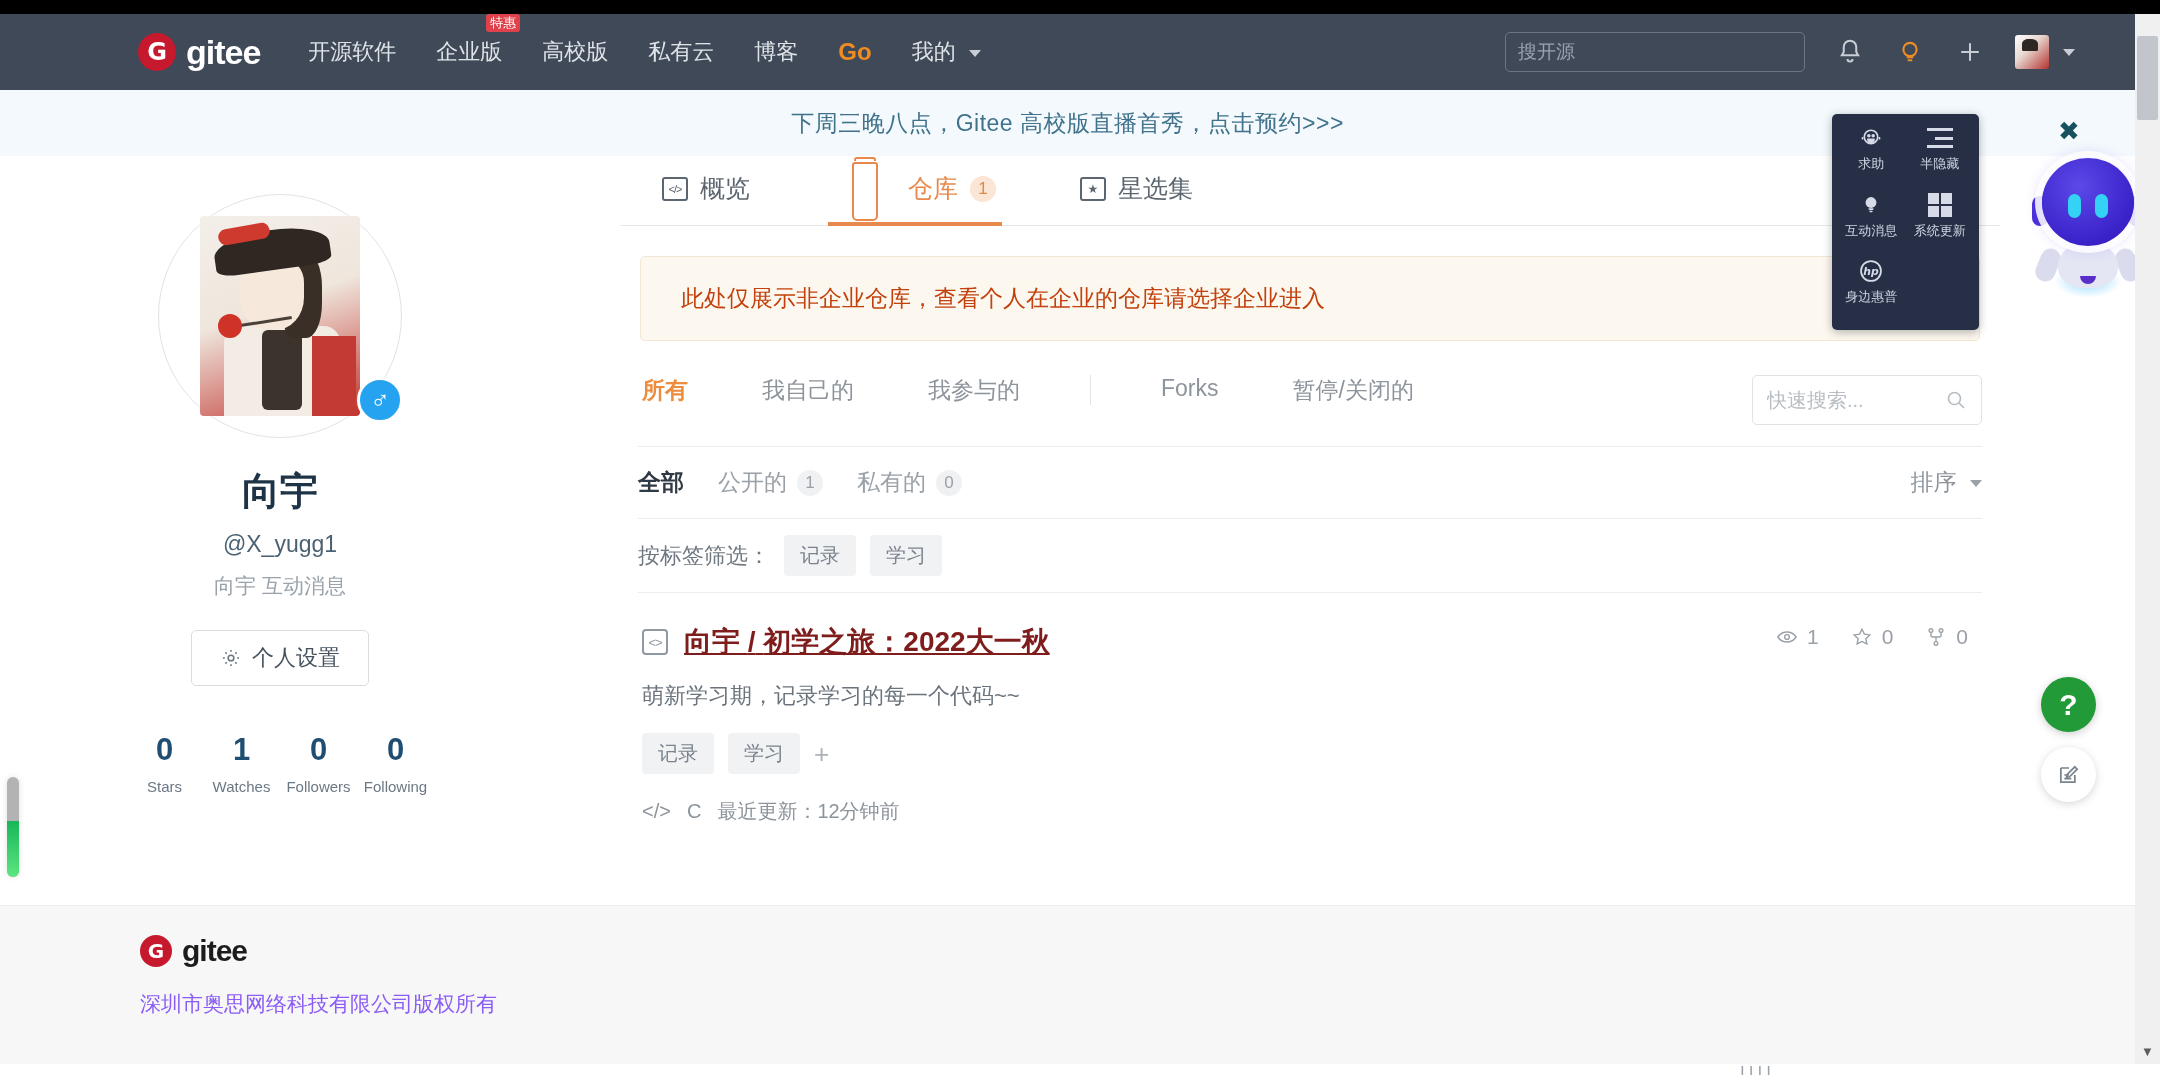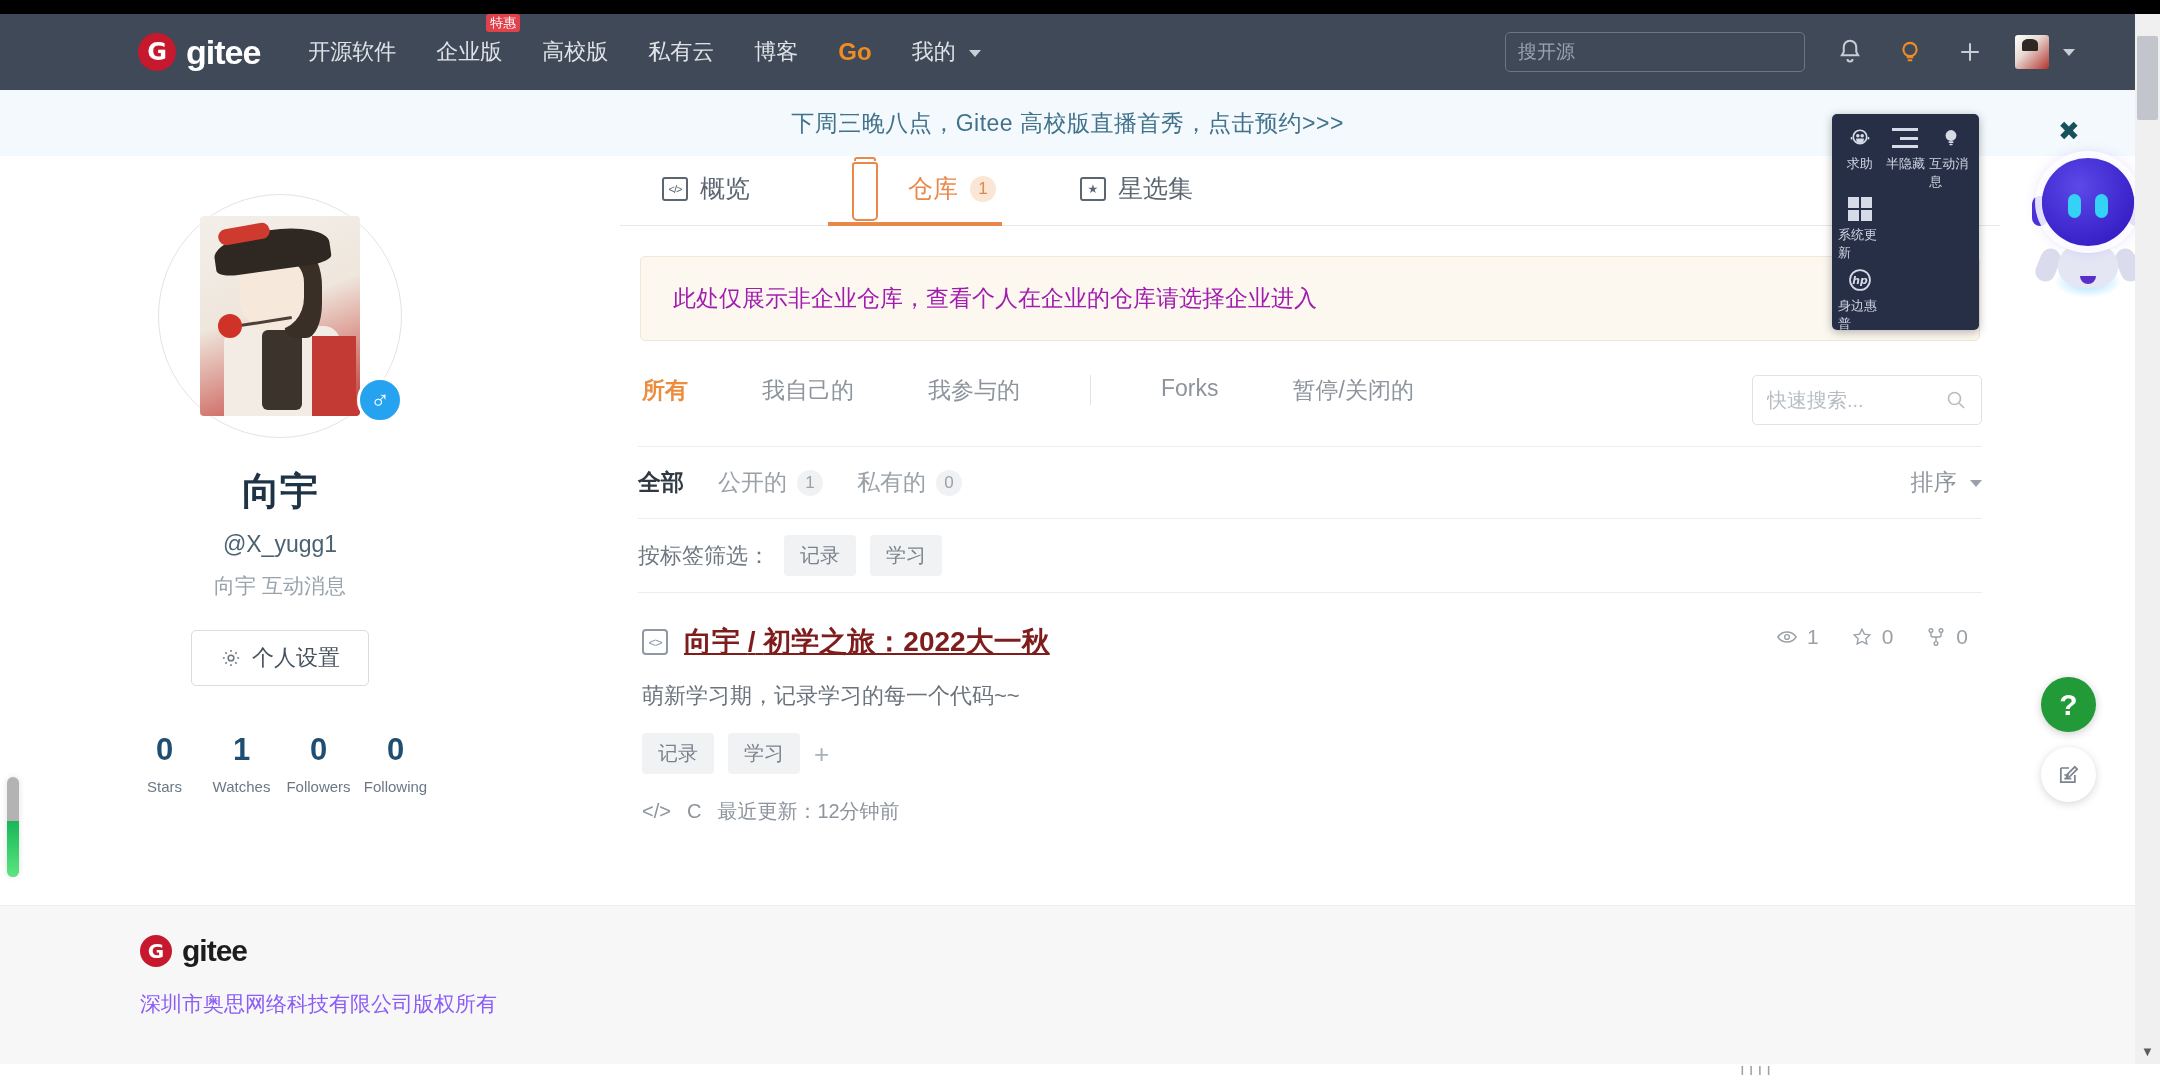--- a/index.html
+++ b/index.html
@@ -136,21 +136,21 @@
   .tabicon.repo .box { border-radius:3px 3px 5px 5px; top:5px; }
   .tabicon.repo .lid { position:absolute; left:2px; top:0; right:2px; height:4px;
     border:2px solid currentColor; border-bottom:none; border-radius:3px 3px 0 0; }
   .tabicon.star .box::after { content:"★"; position:absolute; left:50%; top:50%;
     transform:translate(-50%,-52%); font-size:12px; }
   .tabicon.code .box::after { content:"</>"; position:absolute; left:50%; top:54%;
     transform:translate(-50%,-50%); font-size:11px; letter-spacing:-1px; }
 
   .notice {
     margin:30px 20px 0 20px; background:#fcf8f0; border:1px solid #f2e7d2;
-    border-radius:5px; padding:26px 32px; color:#a21caf; font-size:23px;
+    border-radius:5px; padding:26px 40px; color:#c2410c; font-size:23px;
   }
 
   .filterbar {
     display:flex; align-items:flex-start; margin:34px 18px 0 18px;
     border-bottom:1px solid #ededed; padding-bottom:0; height:72px;
   }
   .fil {
     font-size:23px; color:#8d949c; margin-right:66px; cursor:pointer; padding:0 4px;
   }
   .fil.active { color:#ec8c3c; font-weight:bold; }
@@ -204,21 +204,21 @@
   .footer-mark { width:32px; height:32px; border-radius:50%; background:#c7192e;
     display:flex; align-items:center; justify-content:center; color:#fff;
     font-weight:bold; font-size:20px; font-family:"DejaVu Sans", sans-serif; }
   .footer-text { font-size:30px; font-weight:bold; color:#1c1c1c; margin-left:10px; letter-spacing:-1px; }
   .footer-copy { margin:22px 0 0 140px; font-size:21px; color:#8b5cf6; }
 
   
   .hp-panel {
     position:absolute; left:1832px; top:114px; width:147px; height:216px;
     background:#272f47; border-radius:5px; padding:10px 6px;
-    display:grid; grid-template-columns:1fr 1fr 1fr; gap:4px 2px;
+    display:grid; grid-template-columns:1fr 1fr; gap:4px 2px;
     box-shadow:0 2px 10px rgba(0,0,0,.3);
   }
   .hp-item { display:flex; flex-direction:column; align-items:center; justify-content:flex-start;
     color:#cfd4e2; font-size:13px; cursor:pointer; gap:3px; }
   .hp-ico { width:30px; height:28px; display:flex; align-items:center; justify-content:center;
     color:#d7dbe8; font-size:22px; }
   .win-ico { width:24px; height:24px; display:grid; grid-template-columns:1fr 1fr;
     grid-template-rows:1fr 1fr; gap:2px; }
   .win-ico span { background:#d7dbe8; }
   .ham-ico { width:26px; height:20px; display:flex; flex-direction:column; justify-content:space-between; }

